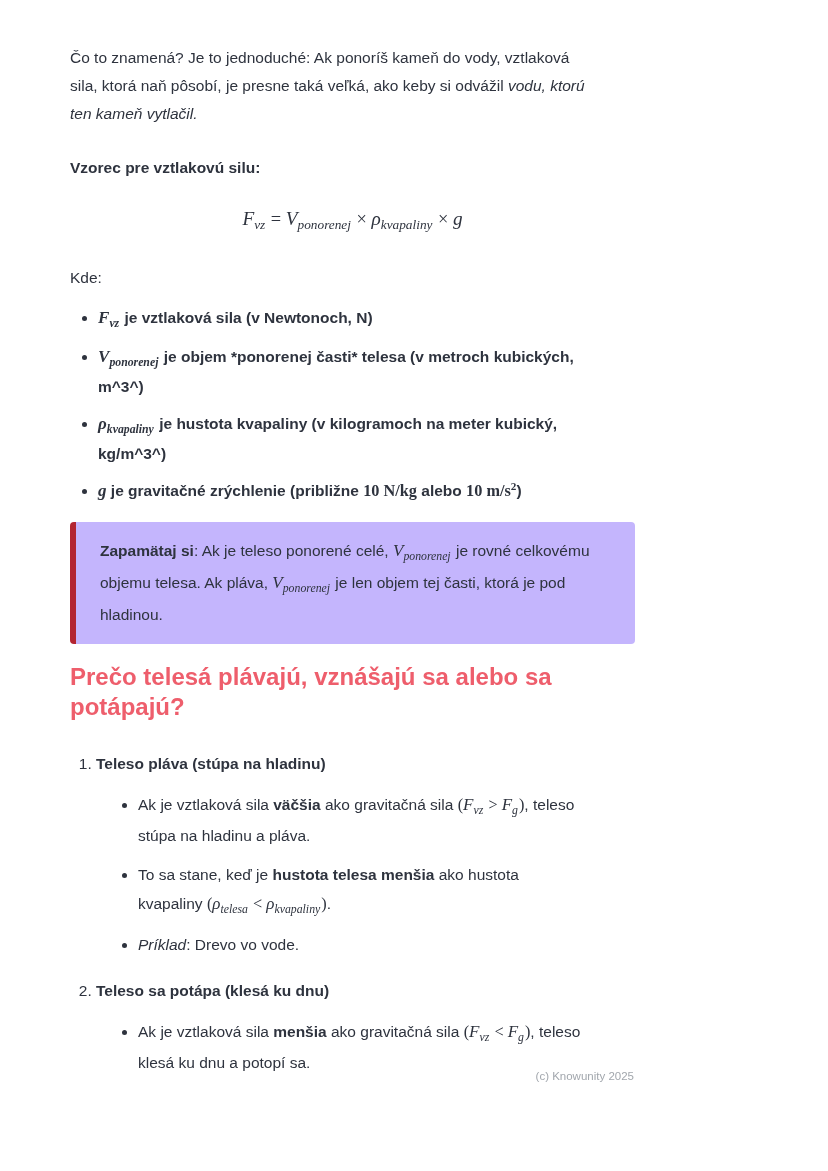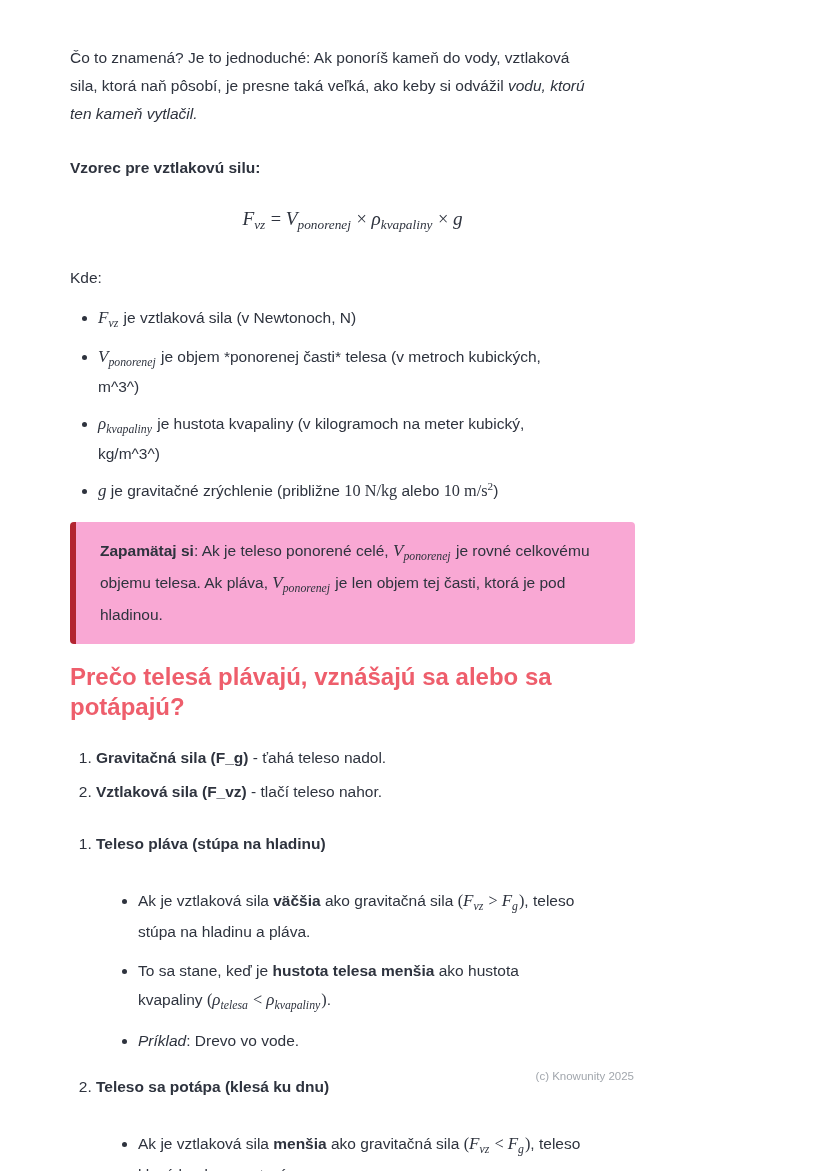--- a/index.html
+++ b/index.html
@@ -16,41 +16,41 @@
   }
   p{margin:0 0 26px 0;}
   .bold{font-weight:700;margin-bottom:17px;}
   .formula{
     width:565px;text-align:center;
     margin:24px 0 30px 0;
     font-size:17.5px;line-height:26px;
     font-family:"Liberation Serif", serif;
   }
   .label{margin:0 0 0 0;}
-  ul.bullets{list-style:disc outside;margin:12px 0 12px 0;padding-left:28px;}
+  ul.bullets{list-style:disc outside;margin:12px 0 12px 0;padding-left:28px;font-weight:bold;}
   ul.bullets>li{margin-bottom:9px;line-height:28px;}
   .callout{
     width:565px;box-sizing:border-box;
     margin:16px 0 0 0;
-    background:#f9a8d4;
+    background:#c4b5fd;
     border-left:6px solid #b32531;
     border-radius:4px;
     padding:14px 28px 14px 24px;
   }
   .callout p{margin:0;line-height:30px;}
   h2.section-heading{
-    margin:18px 0 22px 0;
+    margin:18px 0 28px 0;
     font-size:24px;line-height:30px;
     font-weight:700;color:#ee5e6c;
   }
   ol.numbers{list-style:decimal outside;margin:14px 0 24px 0;padding-left:26px;}
   ol.numbers>li{margin-bottom:6px;line-height:28px;}
   ol.options{margin:16px 0 0 0;}
   ol.options>li{margin-bottom:18px;}
-  ul.nested{list-style:disc outside;margin:28px 0 0 0;padding-left:42px;}
+  ul.nested{list-style:disc outside;margin:12px 0 0 0;padding-left:42px;}
   ul.nested>li{margin-bottom:10px;line-height:29px;max-width:560px;}
   
   .r-b{font-weight:700;}
   .r-i{font-style:italic;}
   .r-m{font-family:"Liberation Serif", serif;font-style:italic;font-size:1.1em;}
   .r-sub{font-family:"Liberation Serif", serif;font-style:italic;font-size:0.76em;position:relative;top:0.32em;margin-right:1px;text-align:center;}
   .r-mr{font-family:"Liberation Serif", serif;font-size:1.05em;}
   .r-sup{font-family:"Liberation Serif", serif;font-size:0.72em;position:relative;top:-0.5em;}
   .edge-strip{
     position:absolute;top:38px;left:748px;
@@ -84,24 +84,20 @@
     <li><span class="r-m">g</span><span class="r-t"> je gravitačné zrýchlenie (približne </span><span class="r-mr">10 N/kg</span><span class="r-t"> alebo </span><span class="r-mr">10 m/s</span><span class="r-sup">2</span><span class="r-t">)</span></li>
   </ul>
 
   <div class="callout">
     <p><span class="r-b">Zapamätaj si</span><span class="r-t">: Ak je teleso ponorené celé, </span><span class="r-m">V</span><span class="r-sub">ponorenej</span><span class="r-t"> je rovné celkovému objemu telesa. Ak pláva, </span><span class="r-m">V</span><span class="r-sub">ponorenej</span><span class="r-t"> je len objem tej časti, ktorá je pod hladinou.</span></p>
   </div>
 
   <h2 class="section-heading">Prečo telesá plávajú, vznášajú sa alebo sa potápajú?</h2>
 
 
-  <ol class="numbers">
-    <li><span class="r-b">Gravitačná sila (F_g)</span><span class="r-t"> - ťahá teleso nadol.</span></li>
-    <li><span class="r-b">Vztlaková sila (F_vz)</span><span class="r-t"> - tlačí teleso nahor.</span></li>
-  </ol>
 
 
   <ol class="numbers options">
     <li>
       <span><span class="r-b">Teleso pláva (stúpa na hladinu)</span></span>
       <ul class="nested">
         <li><span class="r-t">Ak je vztlaková sila </span><span class="r-b">väčšia</span><span class="r-t"> ako gravitačná sila </span><span class="r-mr">(</span><span class="r-m">F</span><span class="r-sub">vz</span><span class="r-mr"> &gt; </span><span class="r-m">F</span><span class="r-sub">g</span><span class="r-mr">)</span><span class="r-t">, teleso stúpa na hladinu a pláva.</span></li>
         <li><span class="r-t">To sa stane, keď je </span><span class="r-b">hustota telesa menšia</span><span class="r-t"> ako hustota kvapaliny </span><span class="r-mr">(</span><span class="r-m">ρ</span><span class="r-sub">telesa</span><span class="r-mr"> &lt; </span><span class="r-m">ρ</span><span class="r-sub">kvapaliny</span><span class="r-mr">)</span><span class="r-t">.</span></li>
         <li><span class="r-i">Príklad</span><span class="r-t">: Drevo vo vode.</span></li>
       </ul>

